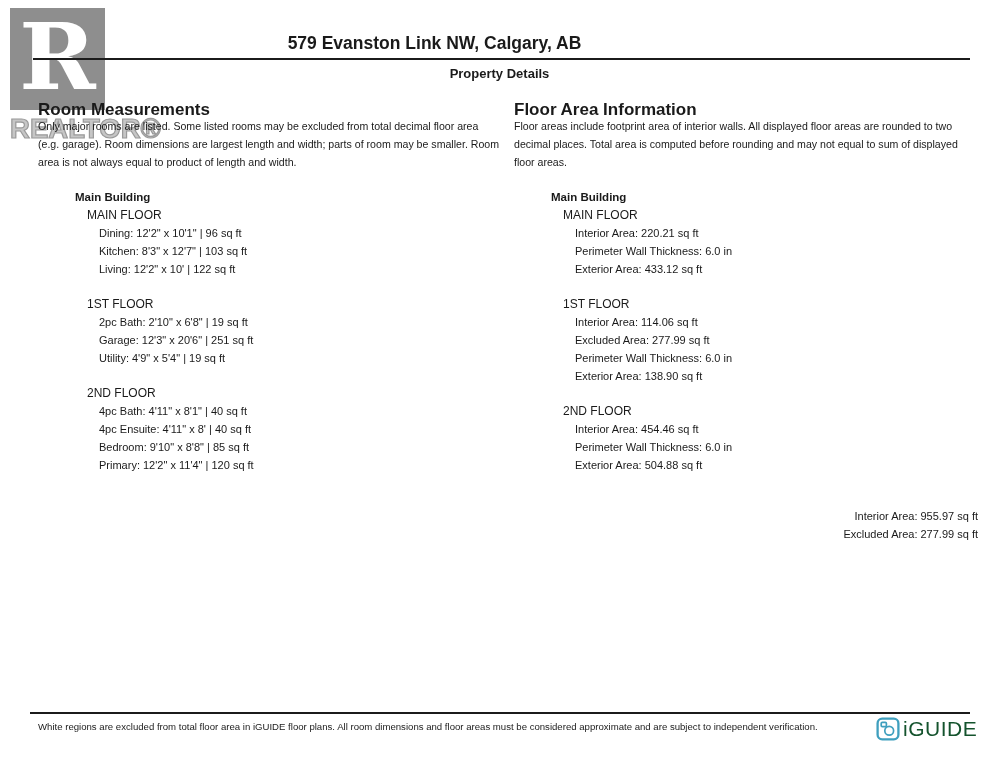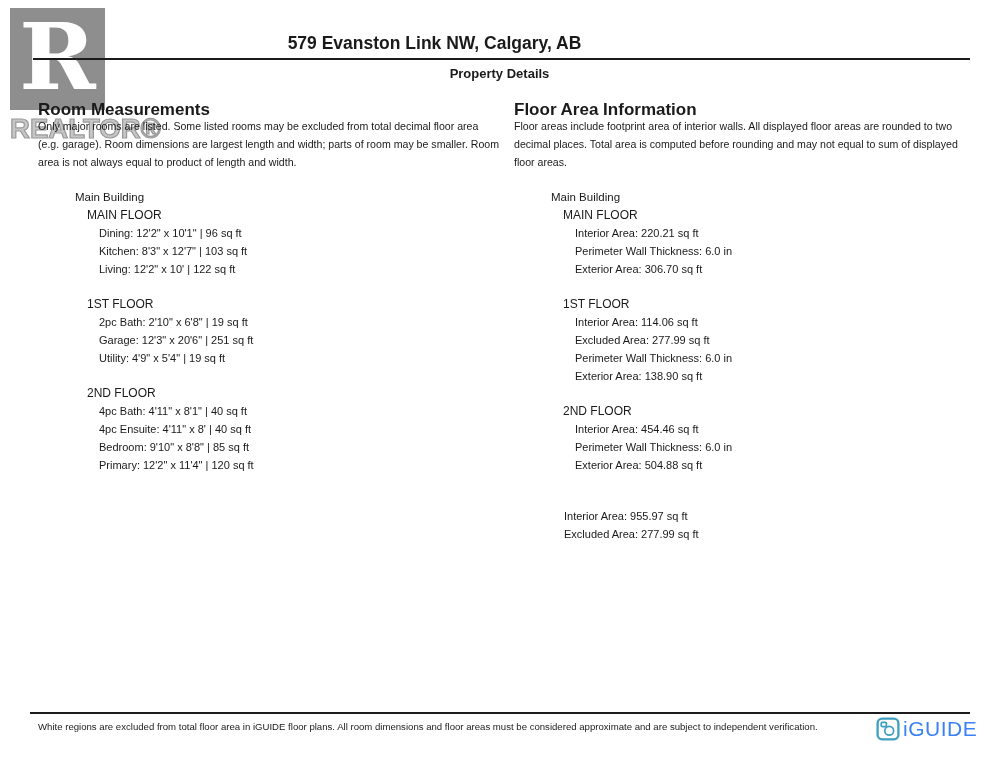--- a/index.html
+++ b/index.html
@@ -32,28 +32,28 @@
   .page-subtitle{
     position:absolute;top:66px;left:0;width:999px;text-align:center;
     font-size:13px;font-weight:bold;
   }
   .col{position:absolute;top:103px;width:464px;}
   .col-left{left:38px;}
   .col-right{left:514px;}
   .col-heading{font-size:17px;font-weight:bold;margin:0 0 0 0;line-height:14px;}
   .disclaimer{font-size:10.6px;line-height:18px;margin:0;}
   .building{margin-top:17px;}
-  .building-title{font-size:11.5px;font-weight:normal;line-height:18px;padding-left:37px;}
+  .building-title{font-size:11.5px;font-weight:bold;line-height:18px;padding-left:37px;}
   .floor{margin-top:0;}
   .floor + .floor{margin-top:17px;}
   .floor-name{font-size:12px;line-height:18px;padding-left:49px;}
   .item{font-size:11px;line-height:18px;padding-left:61px;}
   .total-section{margin-top:33px;}
   .total-title{font-size:12px;font-weight:bold;line-height:18px;padding-left:38px;}
-  .total-item{font-size:11px;line-height:18px;padding-left:50px;}
+  .total-item{font-size:11px;line-height:18px;padding-left:50px;text-align:right;}
   
   .footer-rule{position:absolute;top:712px;left:30px;width:940px;height:2px;background:#1b1b1b;}
   .footer-text{position:absolute;top:721px;left:38px;font-size:9.6px;color:#222;}
   .brand{position:absolute;top:717px;left:876px;display:flex;align-items:center;gap:3px;}
   .brand-word{font-size:21px;font-weight:400;letter-spacing:0.5px;}
 </style>
 </head>
 <body>
 
 <div class="watermark">
@@ -104,21 +104,21 @@
     <h3 class="col-heading">Floor Area Information</h3>
     <p class="disclaimer">Floor areas include footprint area of interior walls. All displayed floor areas are rounded to two decimal places. Total area is computed before rounding and may not equal to sum of displayed floor areas.</p>
 
     <div class="building">
       <div class="building-title">Main Building</div>
 
       <div class="floor">
         <div class="floor-name">MAIN FLOOR</div>
         <div class="item">Interior Area: 220.21 sq ft</div>
         <div class="item">Perimeter Wall Thickness: 6.0 in</div>
-        <div class="item">Exterior Area: 306.70 sq ft</div>
+        <div class="item">Exterior Area: 433.12 sq ft</div>
       </div>
 
       <div class="floor">
         <div class="floor-name">1ST FLOOR</div>
         <div class="item">Interior Area: 114.06 sq ft</div>
         <div class="item">Excluded Area: 277.99 sq ft</div>
         <div class="item">Perimeter Wall Thickness: 6.0 in</div>
         <div class="item">Exterior Area: 138.90 sq ft</div>
       </div>
 
@@ -137,16 +137,16 @@
   </div>
 
   <div class="footer-rule"></div>
   <div class="footer-text">White regions are excluded from total floor area in iGUIDE floor plans. All room dimensions and floor areas must be considered approximate and are subject to independent verification.</div>
   <div class="brand">
     <svg width="24" height="24" viewBox="0 0 24 24">
       <rect x="1.6" y="1.6" width="20.8" height="20.8" rx="4.6" fill="none" stroke="#3f9fbe" stroke-width="2.3"></rect>
       <rect x="5.2" y="5.4" width="5.2" height="4.3" rx="1.1" fill="none" stroke="#3f9fbe" stroke-width="1.7"></rect>
       <circle cx="13.2" cy="13.8" r="4.4" fill="none" stroke="#3f9fbe" stroke-width="1.7"></circle>
     </svg>
-    <span class="brand-word" style="color: #3b82f6;">iGUIDE</span>
+    <span class="brand-word" style="color: #14532d;">iGUIDE</span>
   </div>
 
 </div>
 
 </body></html>

